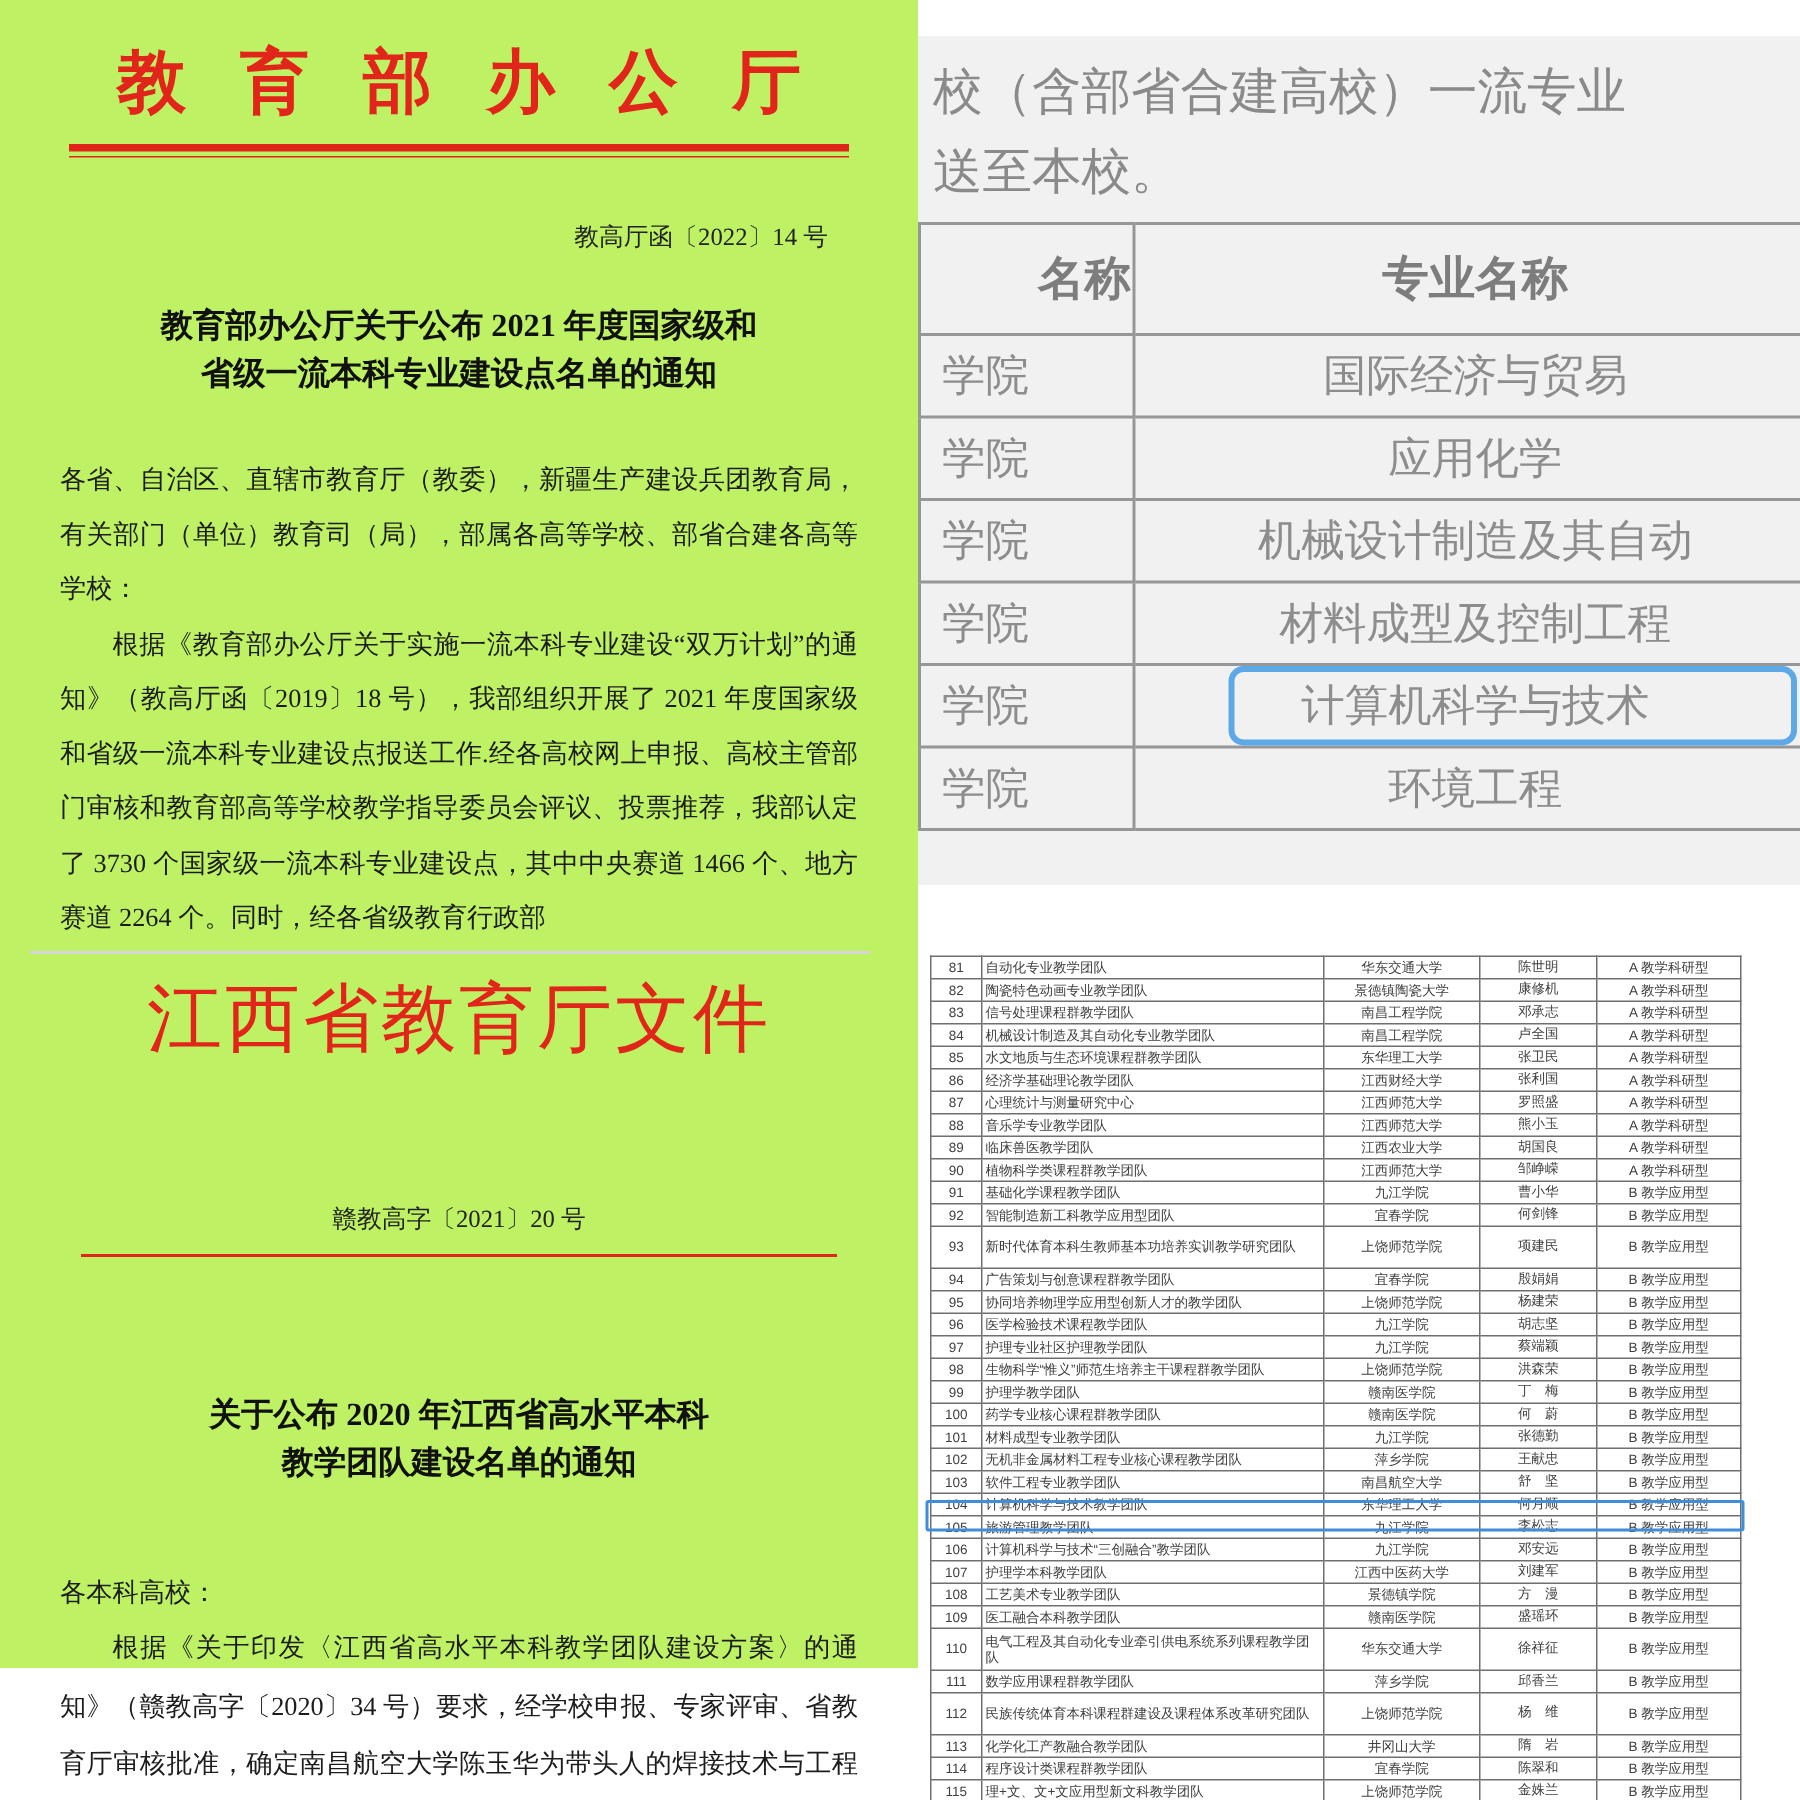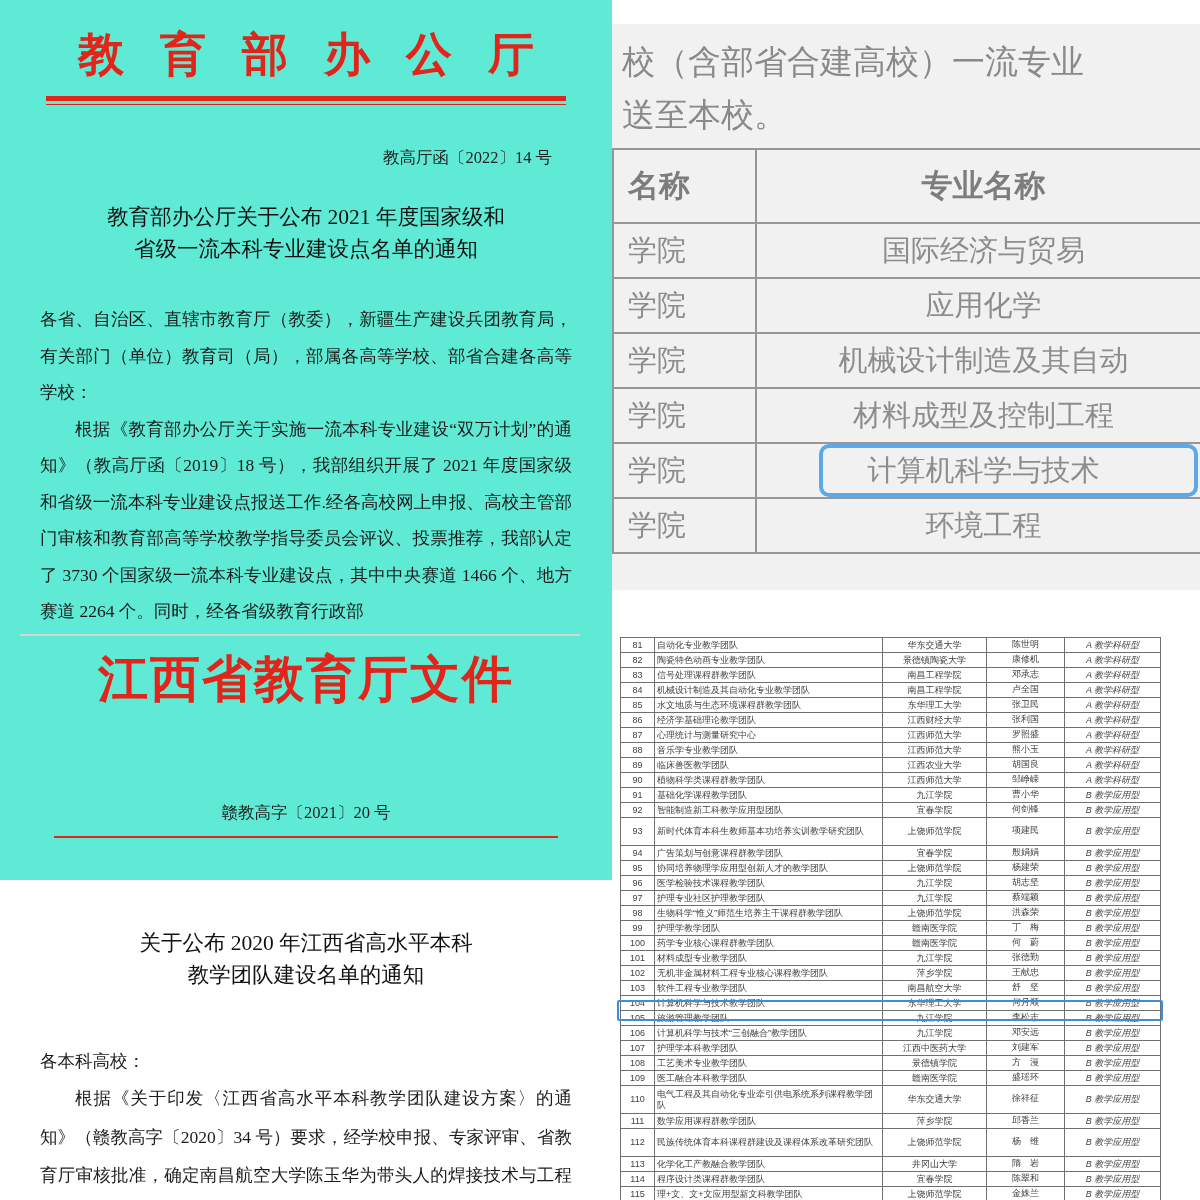--- a/index.html
+++ b/index.html
@@ -1,66 +1,66 @@
 <!DOCTYPE html>
 <html style="--red: #e2251b; --blue: #5da9e8;"><head>
 <meta charset="utf-8">
 <style>
   html,body{margin:0;padding:0;background:#ffffff;}
   body{width:1200px;height:1200px;position:relative;overflow:hidden;
        font-family:"Liberation Serif", serif;color:#1a1a1a;}
 
   
-  .left-doc{position:absolute;left:0;top:0;width:612px;height:880px;background:#5eead4;
+  .left-doc{position:absolute;left:0;top:0;width:612px;height:1112px;background:#bef264;
             box-sizing:border-box;padding:26px 40px 0 40px;}
   .moe-header{font-size:46px;line-height:58px;font-weight:700;color:var(--red);
               text-align:center;letter-spacing:36px;padding-left:36px;white-space:nowrap;}
   .rule-thick{height:5px;background:var(--red);margin:12px 6px 0 6px;}
   .rule-thin{height:1px;background:var(--red);margin:3px 6px 0 6px;}
   .doc-no-right{margin-top:42px;text-align:right;padding-right:20px;font-size:16.5px;color:#222;}
-  .doc-title{margin-top:32px;text-align:center;font-weight:400;font-size:21.5px;line-height:32px;color:#111;}
+  .doc-title{margin-top:32px;text-align:center;font-weight:700;font-size:21.5px;line-height:32px;color:#111;}
   .body-text{font-size:17.5px;line-height:36.5px;text-align:justify;color:#1c1c1c;}
   .salutation{margin-top:36px;}
   .indent{text-indent:2em;}
   .gray-divider{height:2px;background:#d6d6d6;margin:4px 0 0 -20px;width:560px;}
-  .jx-banner{margin-top:14px;text-align:center;font-size:50px;line-height:58px;font-weight:700;
+  .jx-banner{margin-top:14px;text-align:center;font-size:50px;line-height:58px;font-weight:400;
              color:var(--red);letter-spacing:2px;white-space:nowrap;}
   .doc-no-center{margin-top:94px;text-align:center;font-size:16.5px;color:#222;}
   .red-line{height:2px;background:var(--red);margin:12px 14px 0 14px;}
   .doc-title2{margin-top:89px;}
 
   
   .panel{position:absolute;left:612px;top:24px;width:588px;height:566px;background:#f1f1f1;
          overflow:hidden;box-sizing:border-box;}
   .panel-lines{padding:12px 16px 0 10px;}
   .panel-line{font-size:33px;line-height:53px;color:#8a8a8a;font-weight:500;white-space:nowrap;}
   .majors-table{border-collapse:collapse;margin-top:6px;width:600px;table-layout:fixed;
                 color:#8d8d8d;}
   .majors-table th,.majors-table td{border:2px solid #979797;box-sizing:border-box;}
   .majors-table th{height:74px;font-size:31px;font-weight:700;color:#7d7d7d;}
   .majors-table td{height:55px;font-size:29px;position:relative;}
   .majors-table .c-name{width:143px;text-align:left;padding-left:14px;}
   .majors-table .c-major{text-align:center;}
-  .majors-table th.c-name{text-align:left;padding-left:14px;border-radius:31px;}
+  .majors-table th.c-name{text-align:right;padding-left:14px;border-radius:31px;}
   .box-overlay{position:absolute;top:0px;left:62px;right:12px;bottom:0px;
                border:4px solid var(--blue);border-radius:10px;pointer-events:none;}
 
   
   .teams-wrap{position:absolute;left:620px;top:613px;width:540px;}
   .teams-table{border-collapse:collapse;width:540px;table-layout:fixed;
                font-family:"Liberation Sans", sans-serif;color:#404040;margin-top:24px;}
   .teams-table td{border:1px solid #6f6f6f;font-size:9px;line-height:11px;
                   padding:1px 2px;box-sizing:border-box;}
   .teams-table tr{height:15px;}
   .teams-table tr.tall{height:28px;}
   .c-no{width:34px;text-align:center;}
   .c-team{width:228px;text-align:left;padding-left:5px;}
   .c-university{width:104px;text-align:center;}
   .c-leader{width:78px;text-align:center;font-family:Liberation Mono, monospace;}
-  .c-category{width:96px;text-align:center;font-style:italic;}
+  .c-category{width:96px;text-align:center;}
   .row-hl{position:absolute;border:2px solid #3f8edb;border-radius:2px;pointer-events:none;}
 </style>
 </head>
 <body>
 
 <div class="left-doc">
   <div class="moe-header">教育部办公厅</div>
   <div class="rule-thick"></div>
   <div class="rule-thin"></div>
   <div class="doc-no-right">教高厅函〔2022〕14 号</div>

